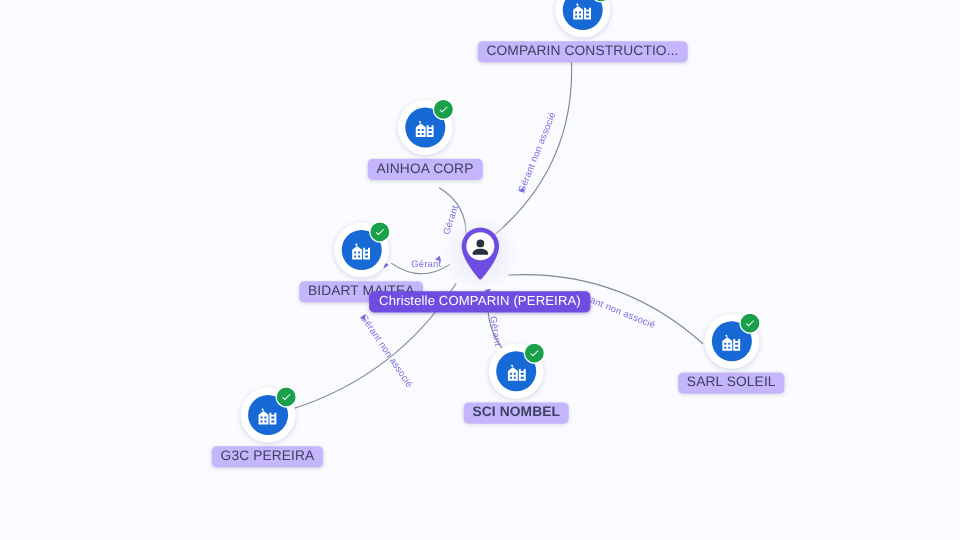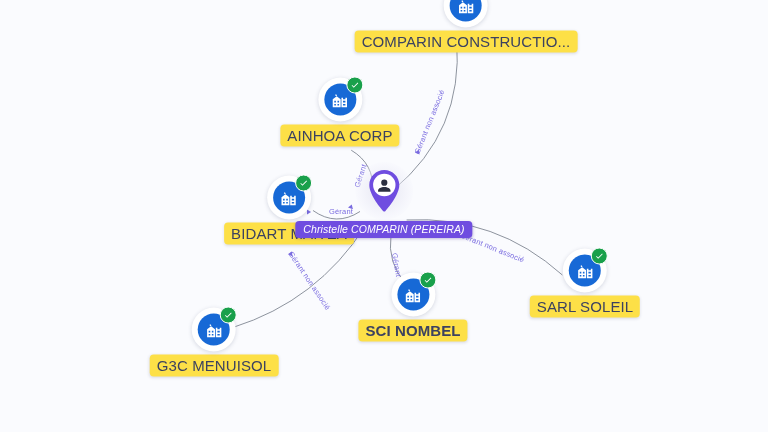--- a/index.html
+++ b/index.html
@@ -59,24 +59,24 @@
     border-radius: 50%;
     background: #19a04b;
     border: 1.5px solid #ffffff;
     display: flex;
     align-items: center;
     justify-content: center;
   }
   .verified-badge svg { display: block; }
   .node-label {
     margin-top: 3px;
-    background: #fde047;
+    background: #c4b5fd;
     border-radius: 4px;
     padding: 2px 7px 3px 7px;
-    font-size: 15px;
+    font-size: 11px;
     color: #3c4260;
     white-space: nowrap;
     box-shadow: 0 1px 3px rgba(40,50,90,0.14);
     letter-spacing: 0.1px;
   }
   
   .person-node {
     position: absolute;
     transform: translate(-50%, -50%);
     display: flex;
@@ -242,23 +242,23 @@
               <path fill="#ffffff" d="M14 21V9h7v12h-7zm2-2h3v-2h-3v2zm0-4h3v-2h-3v2zm0-4h3V9h-3v2z"></path>
               <path fill="#ffffff" d="M7.2 7.3 5.9 5.6l1.3-1 1.3 1.7-1.3 1z"></path>
             </svg>
           </div>
           <div class="verified-badge" style="background: rgb(25, 160, 75);">
             <svg width="9" height="9" viewBox="0 0 24 24" aria-hidden="true">
               <path fill="#ffffff" d="M9 16.2 4.8 12l-1.4 1.4L9 19 21 7l-1.4-1.4z"></path>
             </svg>
           </div>
         </div>
-        <div class="node-label" style="color: rgb(60, 66, 96);">G3C MENUISOL</div>
-      </div>
-      <div class="person-node" style="left: 384px; top: 200px; font-style: italic;">
+        <div class="node-label" style="color: rgb(60, 66, 96);">G3C PEREIRA</div>
+      </div>
+      <div class="person-node" style="left: 384px; top: 212px;">
         <div class="person-glow">
           <div class="pin">
             <svg width="38" height="46" viewBox="0 0 38 46" aria-hidden="true">
               <path d="M19 2C10.7 2 4 8.7 4 17c0 10.2 12.3 24.2 13.8 25.9a1.6 1.6 0 0 0 2.4 0C21.7 41.2 34 27.2 34 17 34 8.7 27.3 2 19 2z" fill="#6f4de0"></path>
               <circle cx="19" cy="17" r="11.2" fill="#ffffff"></circle>
               <path fill="#2b3040" d="M19 11.6a3.1 3.1 0 1 1 0 6.2 3.1 3.1 0 0 1 0-6.2zm0 7.4c3.4 0 6.2 1.7 6.2 3.5v1.2H12.8v-1.2c0-1.8 2.8-3.5 6.2-3.5z"></path>
             </svg>
           </div>
         </div>
         <div class="person-label" style="background: rgb(111, 77, 224);">Christelle COMPARIN (PEREIRA)</div>

